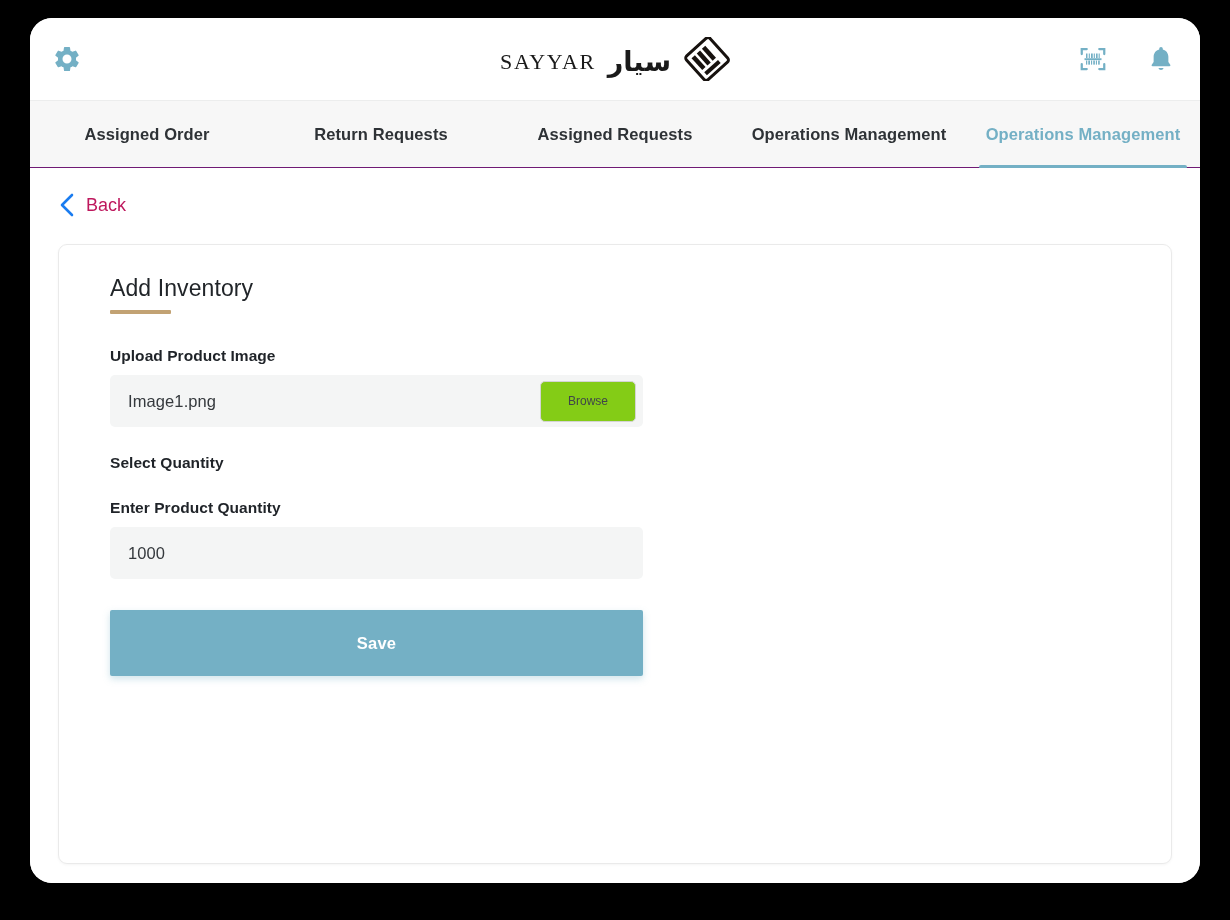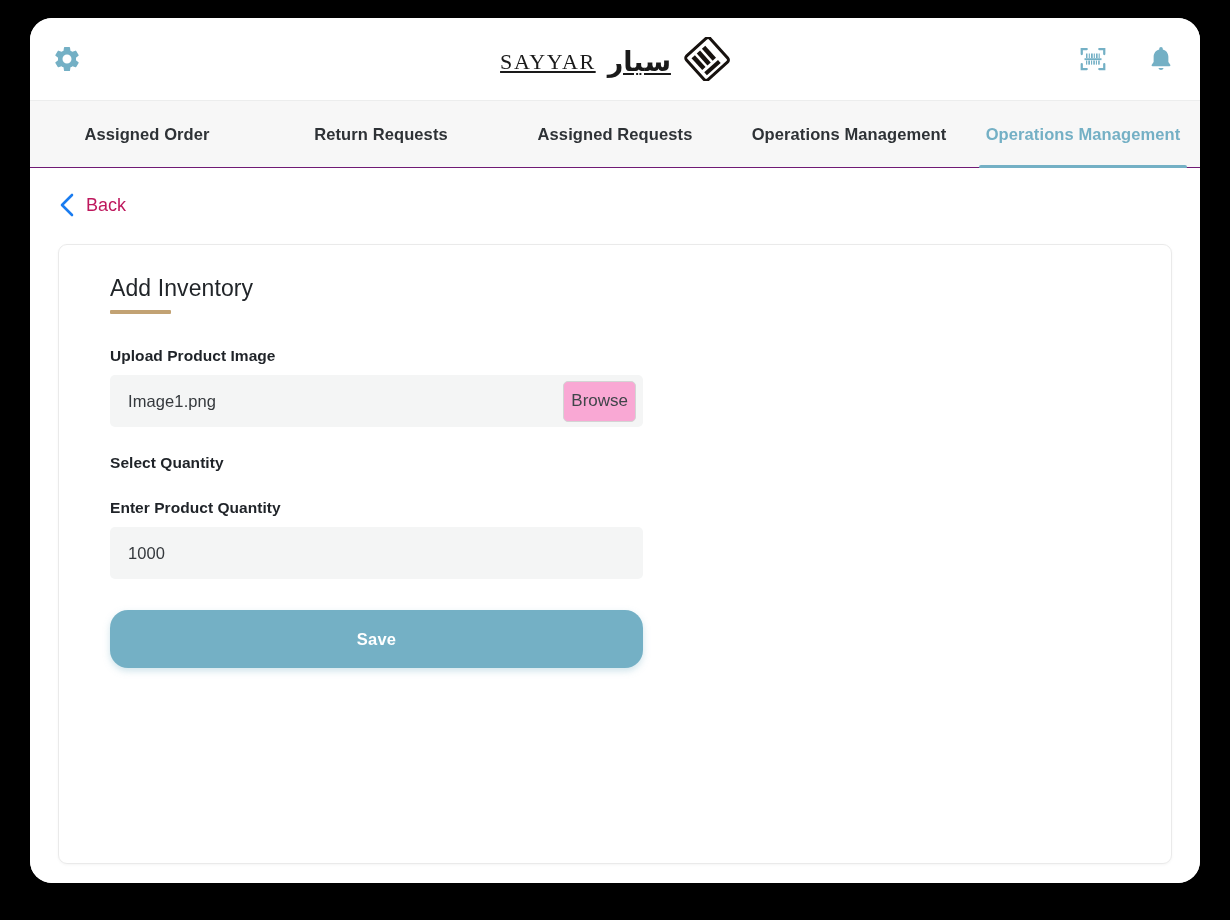--- a/index.html
+++ b/index.html
@@ -60,21 +60,20 @@
     font-family: "Liberation Serif", serif;
     font-size: 25px;
     letter-spacing: 1.2px;
     color: #1a1a1a;
     font-weight: 500;
     white-space: nowrap;
     display: flex;
     align-items: baseline;
     gap: 12px;
     direction: ltr;
-    text-decoration: underline;
   }
   #brand-wordmark .latin {
     font-family: "Liberation Serif", serif;
     font-size: 22px;
     letter-spacing: 1.6px;
   }
   #brand-wordmark .arabic {
     font-family: "DejaVu Sans", sans-serif;
     font-size: 27px;
     font-weight: 700;
@@ -198,44 +197,44 @@
     font-size: 16.5px;
     color: #35393d;
     padding-left: 18px;
     flex: 1;
     letter-spacing: 0.1px;
   }
 
   #browse-button {
     margin-right: 7px;
     height: 41px;
-    padding: 0 7px;
-    background: #f9a8d4;
+    padding: 0 27px;
+    background: #84cc16;
     border: 1px solid #d4d4d4;
     border-radius: 5px;
     display: flex;
     align-items: center;
     justify-content: center;
-    font-size: 17px;
+    font-size: 12px;
     color: #40454a;
     cursor: pointer;
   }
 
   .chevron-down-wrap {
     margin-right: 19px;
     display: flex;
     align-items: center;
   }
 
   #save-button {
     width: 533px;
-    height: 58px;
+    height: 66px;
     background: #74b0c5;
     border: none;
-    border-radius: 18px;
+    border-radius: 2px;
     color: #ffffff;
     font-size: 16.5px;
     font-weight: 700;
     font-family: "Liberation Sans", sans-serif;
     cursor: pointer;
     box-shadow: 0 3px 7px rgba(116,176,197,0.34);
     margin-top: 4px;
     letter-spacing: 0.2px;
   }
 </style>

